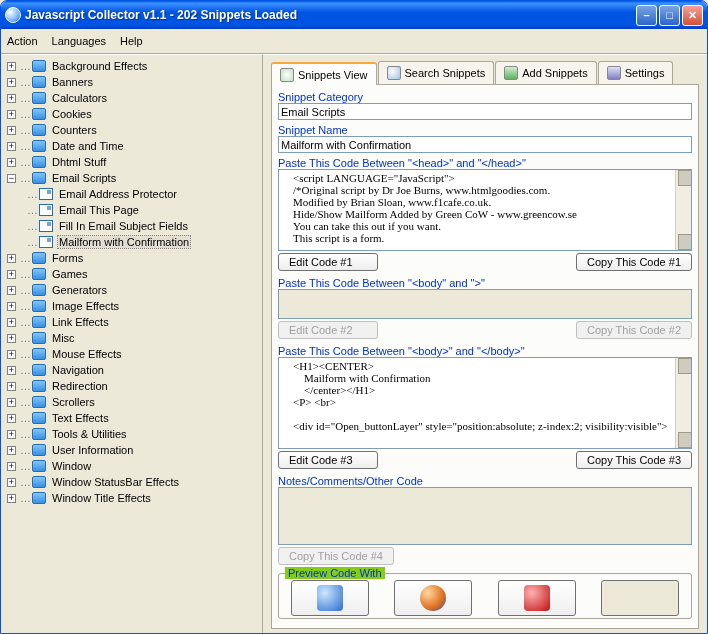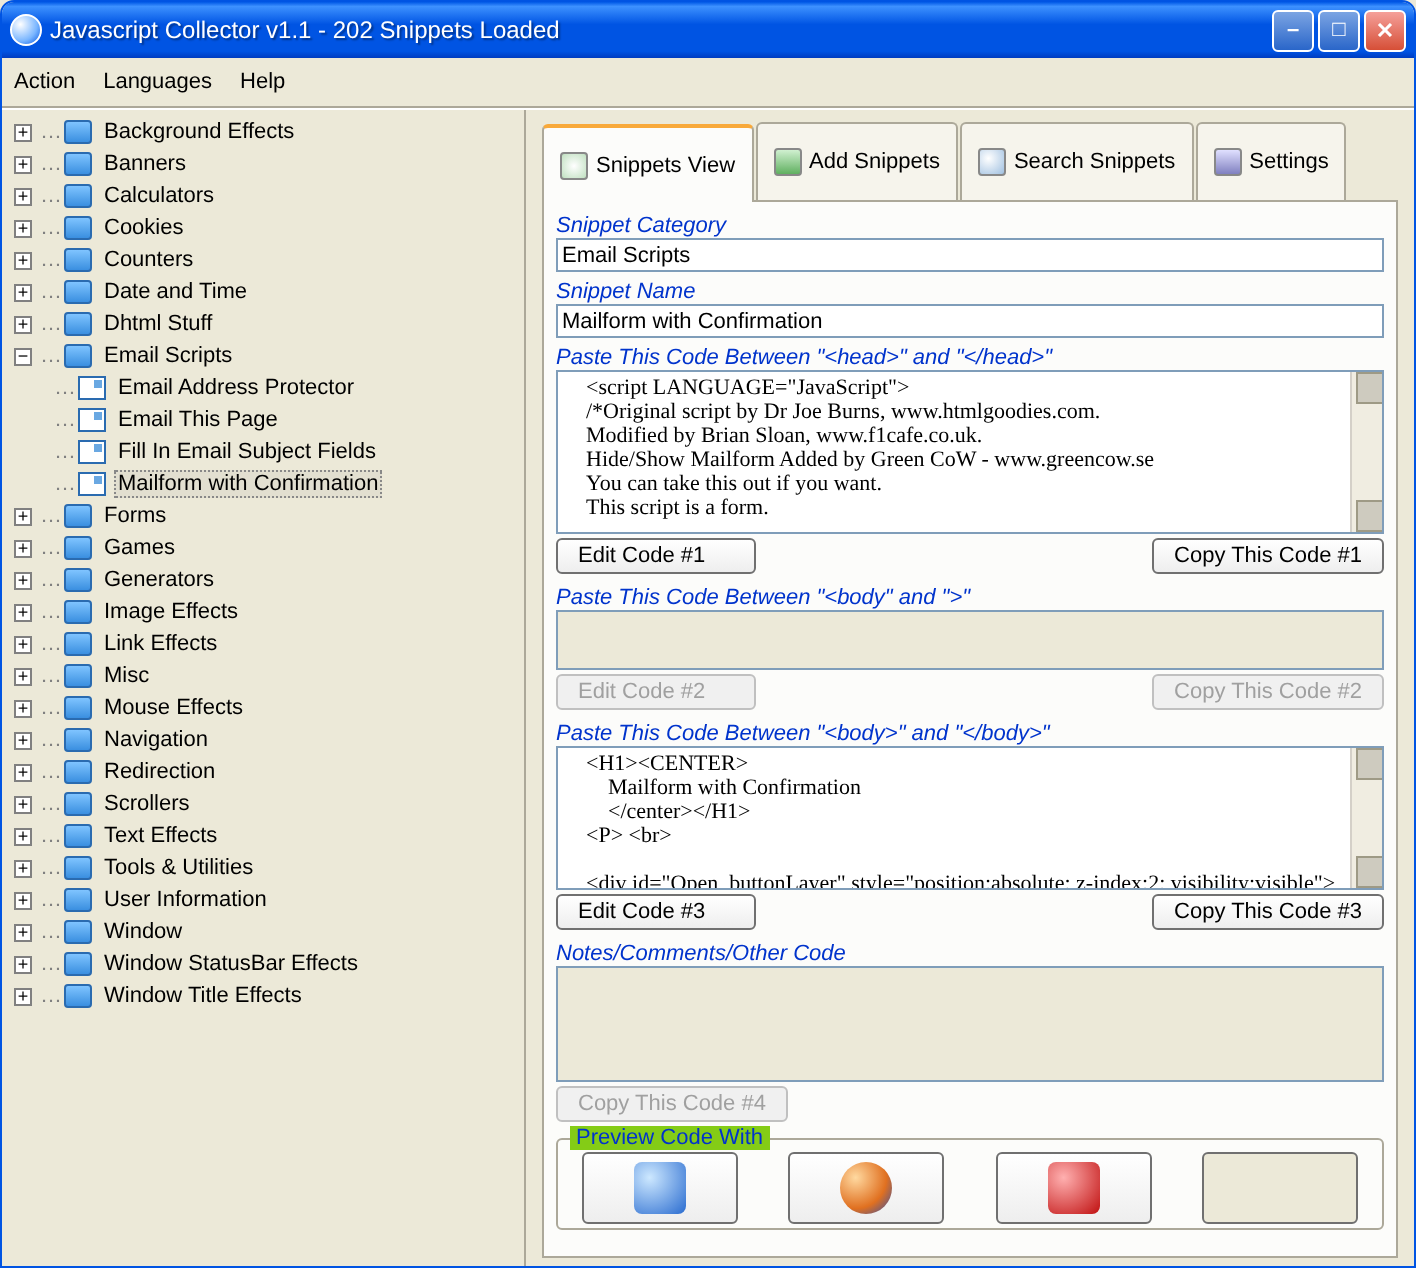--- a/index.html
+++ b/index.html
@@ -1,48 +1,48 @@
 <!DOCTYPE html>
 <html><head>
 <meta charset="utf-8">
 <style>
 * { box-sizing: border-box; margin: 0; padding: 0; font-family: Tahoma, sans-serif; font-size: 11px; }
 body { background: #ece9d8; }
 .window { width: 708px; height: 634px; border: 1px solid #0054e3; border-radius: 7px 7px 0 0; overflow: hidden; display: flex; flex-direction: column; }
 .titlebar { height: 28px; background: linear-gradient(#0058e6,#3d91ff 8%,#0054e3 40%,#0054e3 88%,#003cc0); display: flex; align-items: center; padding: 0 4px; color: white; }
 .titlebar .app-icon { width: 16px; height: 16px; margin-right: 4px; background: radial-gradient(circle at 30% 30%, #fff,#7ab6ff 60%,#0054e3); border-radius: 50%; border:1px solid #fff; }
-.titlebar .title { flex: 1; font-weight: normal; font-size: 12px; text-shadow: 1px 1px 1px rgba(0,0,0,.4); }
+.titlebar .title { flex: 1; font-weight: bold; font-size: 12px; text-shadow: 1px 1px 1px rgba(0,0,0,.4); }
 .win-btns { display: flex; gap: 2px; }
 .win-btn { width: 21px; height: 21px; border-radius: 3px; border: 1px solid #fff; display: flex; align-items: center; justify-content: center; font-weight: bold; color: #fff; }
 .win-btn.min,.win-btn.max{ background: linear-gradient(#7ba4e3,#2a66c9); }
 .win-btn.close{ background: linear-gradient(#f5a09a,#d64f37); }
 .menubar { height: 20px; background: #ece9d8; display: flex; align-items: center; padding: 12px 6px; gap: 14px; border-bottom: 1px solid #aca899; }
 .menubar span { cursor: default; }
 .content { flex: 1; display: flex; background: #ece9d8; border-top: 1px solid #fff; overflow: hidden; }
 .tree { width: 262px; border-right: 1px solid #aca899; padding: 3px 2px; overflow: auto; }
 .tree-item { display: flex; align-items: center; height: 16px; padding-left: 4px; }
 .tree-item .exp { width: 9px; height: 9px; border: 1px solid #808080; background: #fff; margin-right: 4px; text-align: center; line-height: 7px; font-size: 9px; color: #000; cursor: pointer; }
 .tree-item .dots { color: #808080; margin-right: 2px; letter-spacing: -1px; }
 .tree-item .folder { width: 14px; height: 12px; background: linear-gradient(#7fc4ff,#3a8fe0); border: 1px solid #2a6bb0; border-radius: 2px; margin-right: 4px; flex-shrink: 0; }
 .tree-item .file { width: 14px; height: 12px; background:#fff; border: 1px solid #2a6bb0; margin-right: 4px; position:relative; flex-shrink:0; }
 .tree-item .file::after{ content:""; position:absolute; right:1px; top:1px; width:4px; height:4px; background:#6aa8e2;}
 .tree-item.child { padding-left: 24px; }
 .tree-item .label { white-space: nowrap; cursor: default; padding: 0 2px; }
 .tree-item.selected .label { background: #e2dfd0; border: 1px dotted #888; padding: 0 1px; }
 .right { flex: 1; padding: 6px 8px 4px 8px; overflow: auto; display: flex; flex-direction: column; }
-.tabs { display: flex; border-bottom: 1px solid #aca899; height: 40px; }
+.tabs { display: flex; border-bottom: 1px solid #aca899; height: 24px; }
 .tab { display: flex; align-items: center; padding: 0 8px; border: 1px solid #aca899; border-bottom: none; background: #f6f4ec; margin-right: 1px; border-radius: 3px 3px 0 0; cursor: pointer; gap: 4px; }
 .tab.active { background: #fcfcfa; border-top: 2px solid #f8a93a; position: relative; top: 1px; }
 .tab .ticon { width: 14px; height: 14px; border-radius: 2px; }
 .ic-view{ background: radial-gradient(circle,#fff,#c0e0c0); border:1px solid #888;}
 .ic-add{ background: linear-gradient(#d0f0d0,#60b060); border:1px solid #888;}
 .ic-search{ background: radial-gradient(circle at 35% 35%,#fff,#a0c0e0); border:1px solid #888;}
 .ic-set{ background: linear-gradient(#e0e0ff,#8080c0); border:1px solid #888;}
 .panel { flex: 1; background: #fcfcfa; border: 1px solid #aca899; border-top: none; padding: 4px 6px; display: flex; flex-direction: column; overflow: auto; }
-.section-label { color: #0033cc; font-size: 11px; margin-top: 2px; font-style: italic; }
+.section-label { color: #0033cc; font-size: 11px; margin-top: 2px; }
 .field { border: 1px solid #7f9db9; background: #fff; padding: 1px 2px; height: 17px; line-height: 15px; margin-bottom: 2px; }
 .code-box { border: 1px solid #7f9db9; background: #fff; padding: 2px 4px; font-family: Tahoma; height: 82px; overflow: hidden; position: relative; margin-bottom: 2px; }
 .code-box.disabled { background: #ece9d8; }
 .code-box .scroll { position: absolute; right: 0; top: 0; bottom: 0; width: 16px; background: #f0ede1; border-left: 1px solid #d4d0c8; }
 .code-box .scroll::before,.code-box .scroll::after{ content:""; position:absolute; left:2px; width:12px; height:14px; background:#cecbbf; border:1px solid #9e9a85;}
 .code-box .scroll::before{ top:0;} .code-box .scroll::after{ bottom:0;}
 .btn-row { display: flex; justify-content: space-between; margin-bottom: 4px; }
 .btn { border: 1px solid #707070; background: linear-gradient(#fff,#eee); padding: 2px 10px; border-radius: 3px; cursor: pointer; min-width: 100px; }
 .btn.disabled { color: #a0a0a0; border-color: #c0c0c0; background: #f0f0f0; cursor: default; }
 .preview-box { border: 1px solid #aca899; border-radius: 3px; padding: 6px 10px 2px 10px; margin-top: 4px; position: relative; }
@@ -241,26 +241,26 @@
           <span class="label">Window Title Effects</span>
         </div>
       </div>
     <div class="right">
       <div class="tabs">
         <div class="tab active">
             <span class="ticon ic-view"></span>
             <span>Snippets View</span>
           </div>
         <div class="tab">
+            <span class="ticon ic-search"></span>
+            <span>Search Snippets</span>
+          </div>
+        <div class="tab">
             <span class="ticon ic-add"></span>
             <span>Add Snippets</span>
-          </div>
-        <div class="tab">
-            <span class="ticon ic-search"></span>
-            <span>Search Snippets</span>
           </div>
         <div class="tab">
             <span class="ticon ic-set"></span>
             <span>Settings</span>
           </div>
       </div>
       <div class="panel">
         <div class="section-label">Snippet Category</div>
         <div class="field">Email Scripts</div>
         <div class="section-label">Snippet Name</div>
@@ -282,21 +282,21 @@
         </div>
 
         <div class="section-label">Paste This Code Between "&lt;body" and "&gt;"</div>
         <div class="code-box disabled" style="height:30px"></div>
         <div class="btn-row">
           <div class="btn disabled">Edit Code #2</div>
           <div class="btn disabled">Copy This Code #2</div>
         </div>
 
         <div class="section-label">Paste This Code Between "&lt;body&gt;" and "&lt;/body&gt;"</div>
-        <div class="code-box" style="height:72px">
+        <div class="code-box" style="height:92px">
             <pre>&lt;H1&gt;&lt;CENTER&gt;
     Mailform with Confirmation
     &lt;/center&gt;&lt;/H1&gt;
 &lt;P&gt; &lt;br&gt;
 
 &lt;div id="Open_buttonLayer" style="position:absolute; z-index:2; visibility:visible"&gt;</pre>
             <div class="scroll"></div>
           </div>
         <div class="btn-row">
           <div class="btn">Edit Code #3</div>

